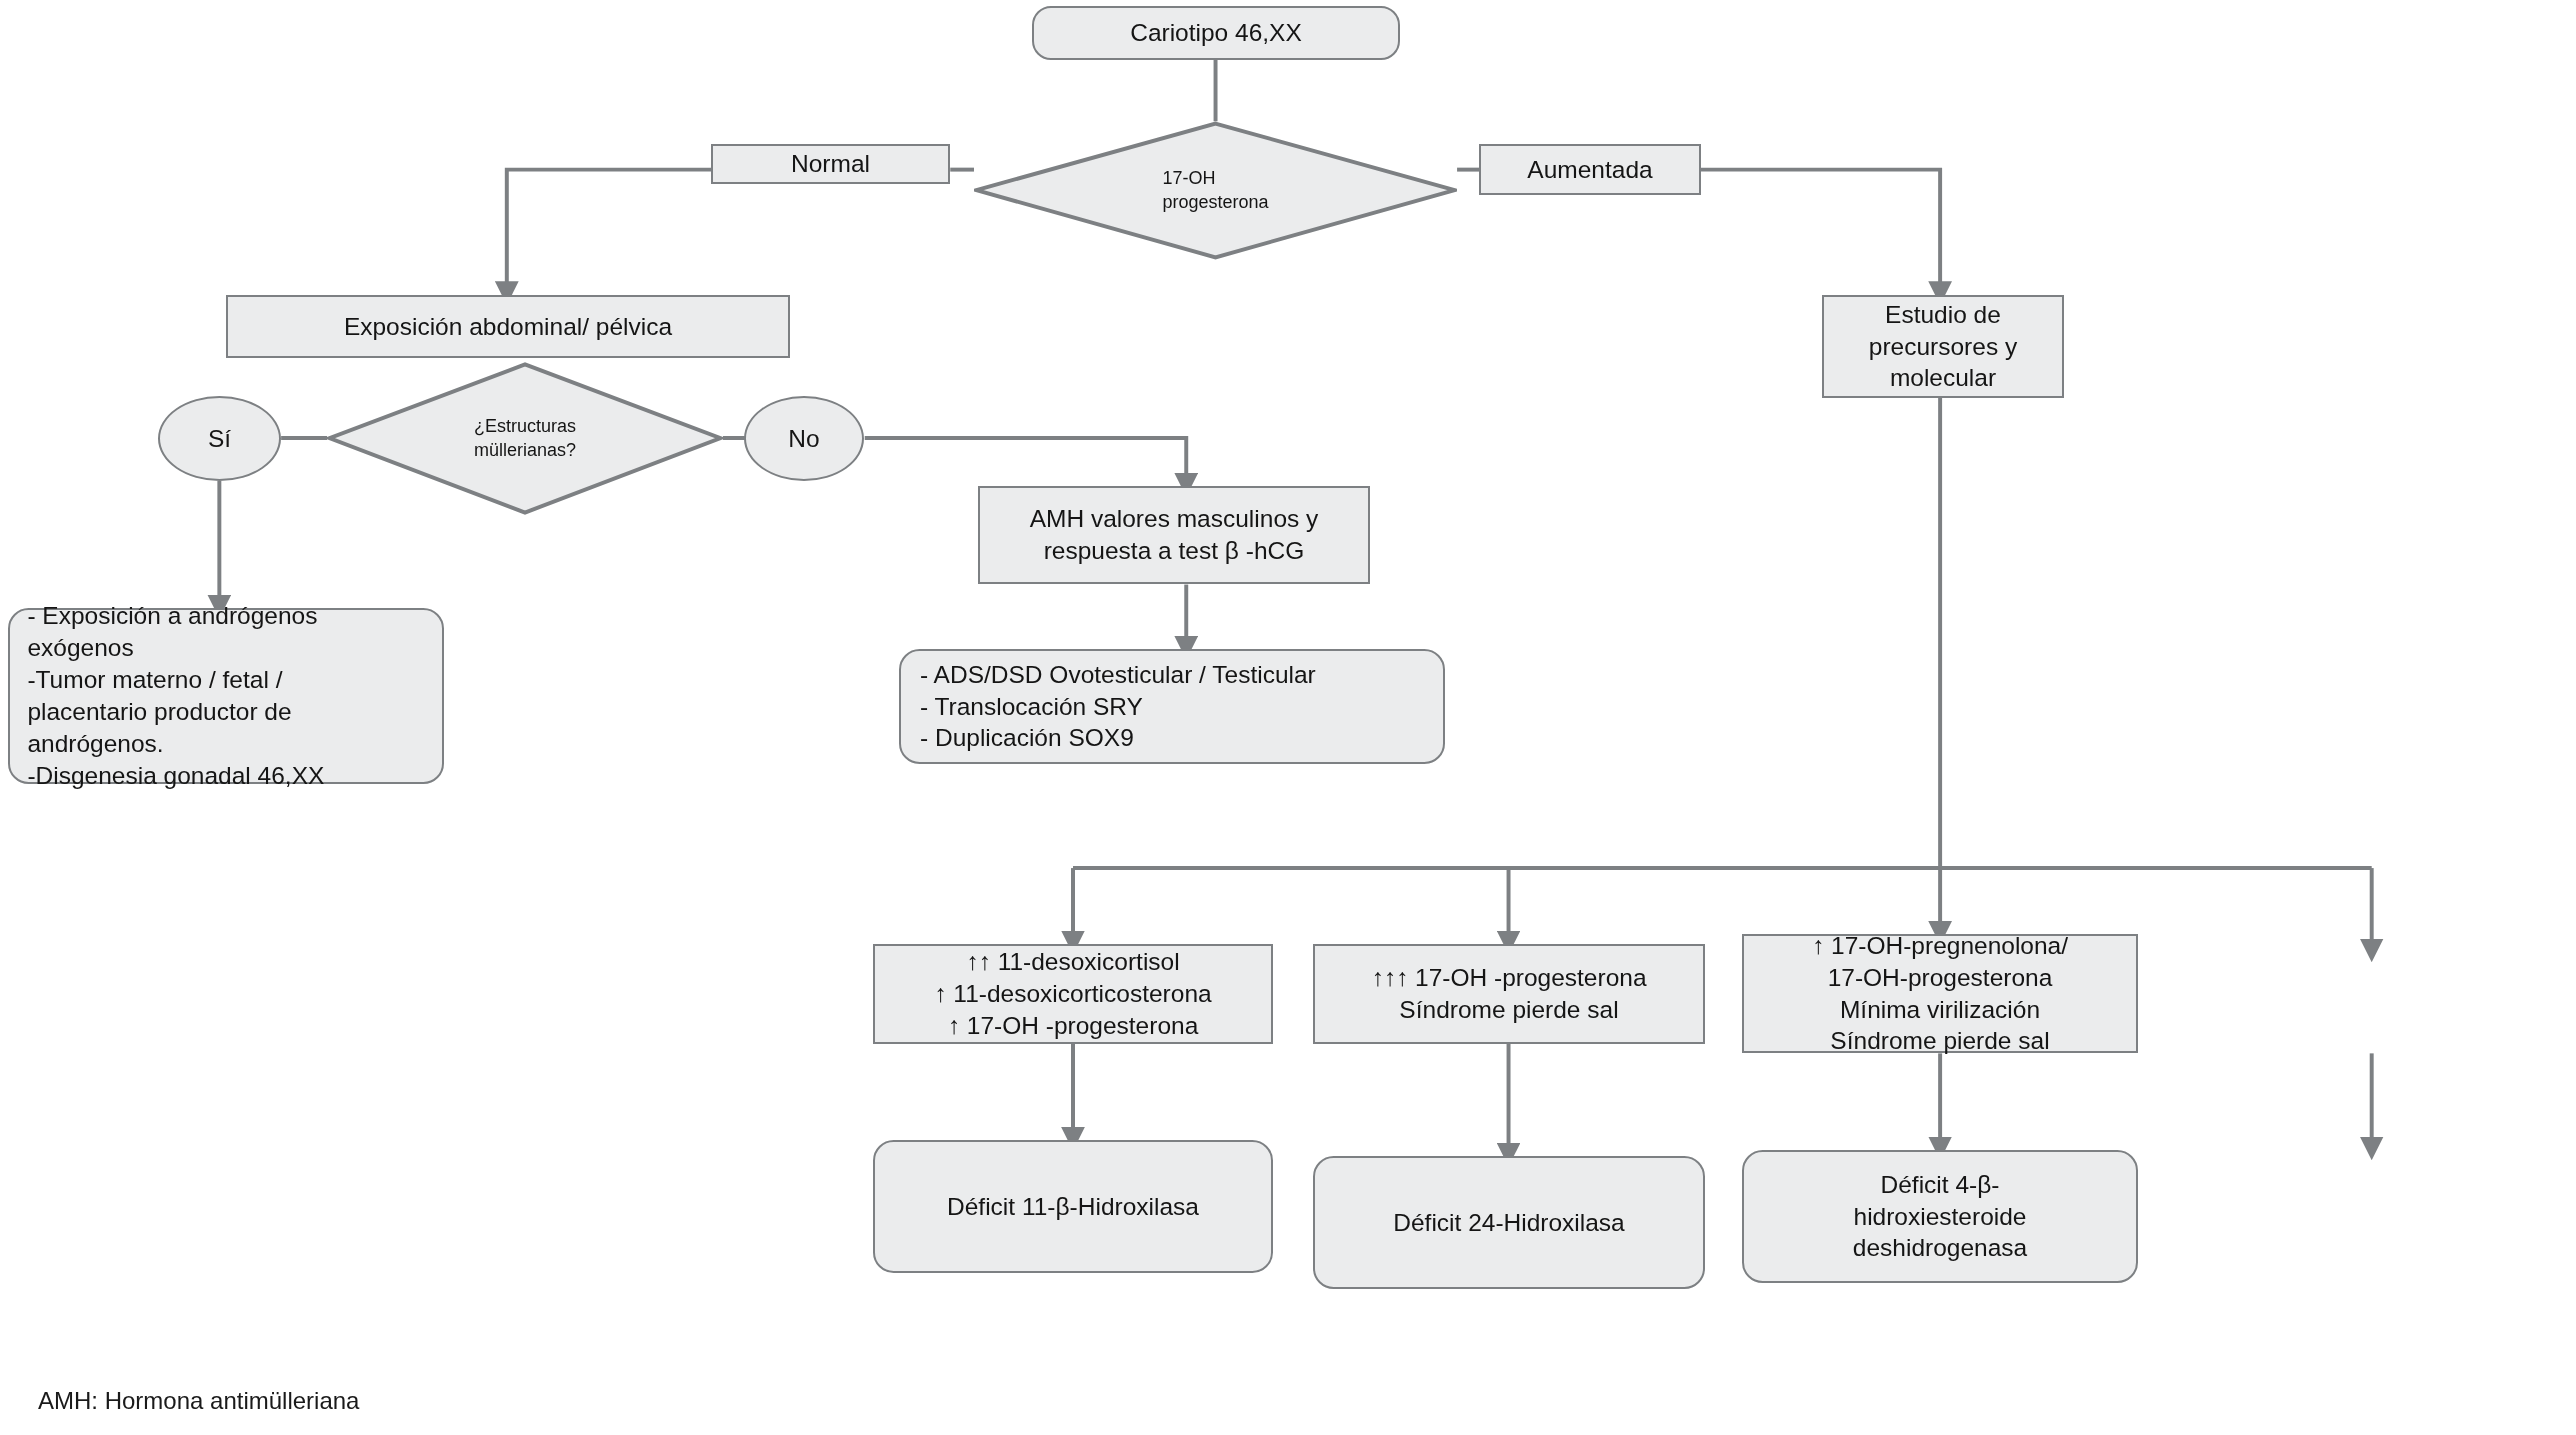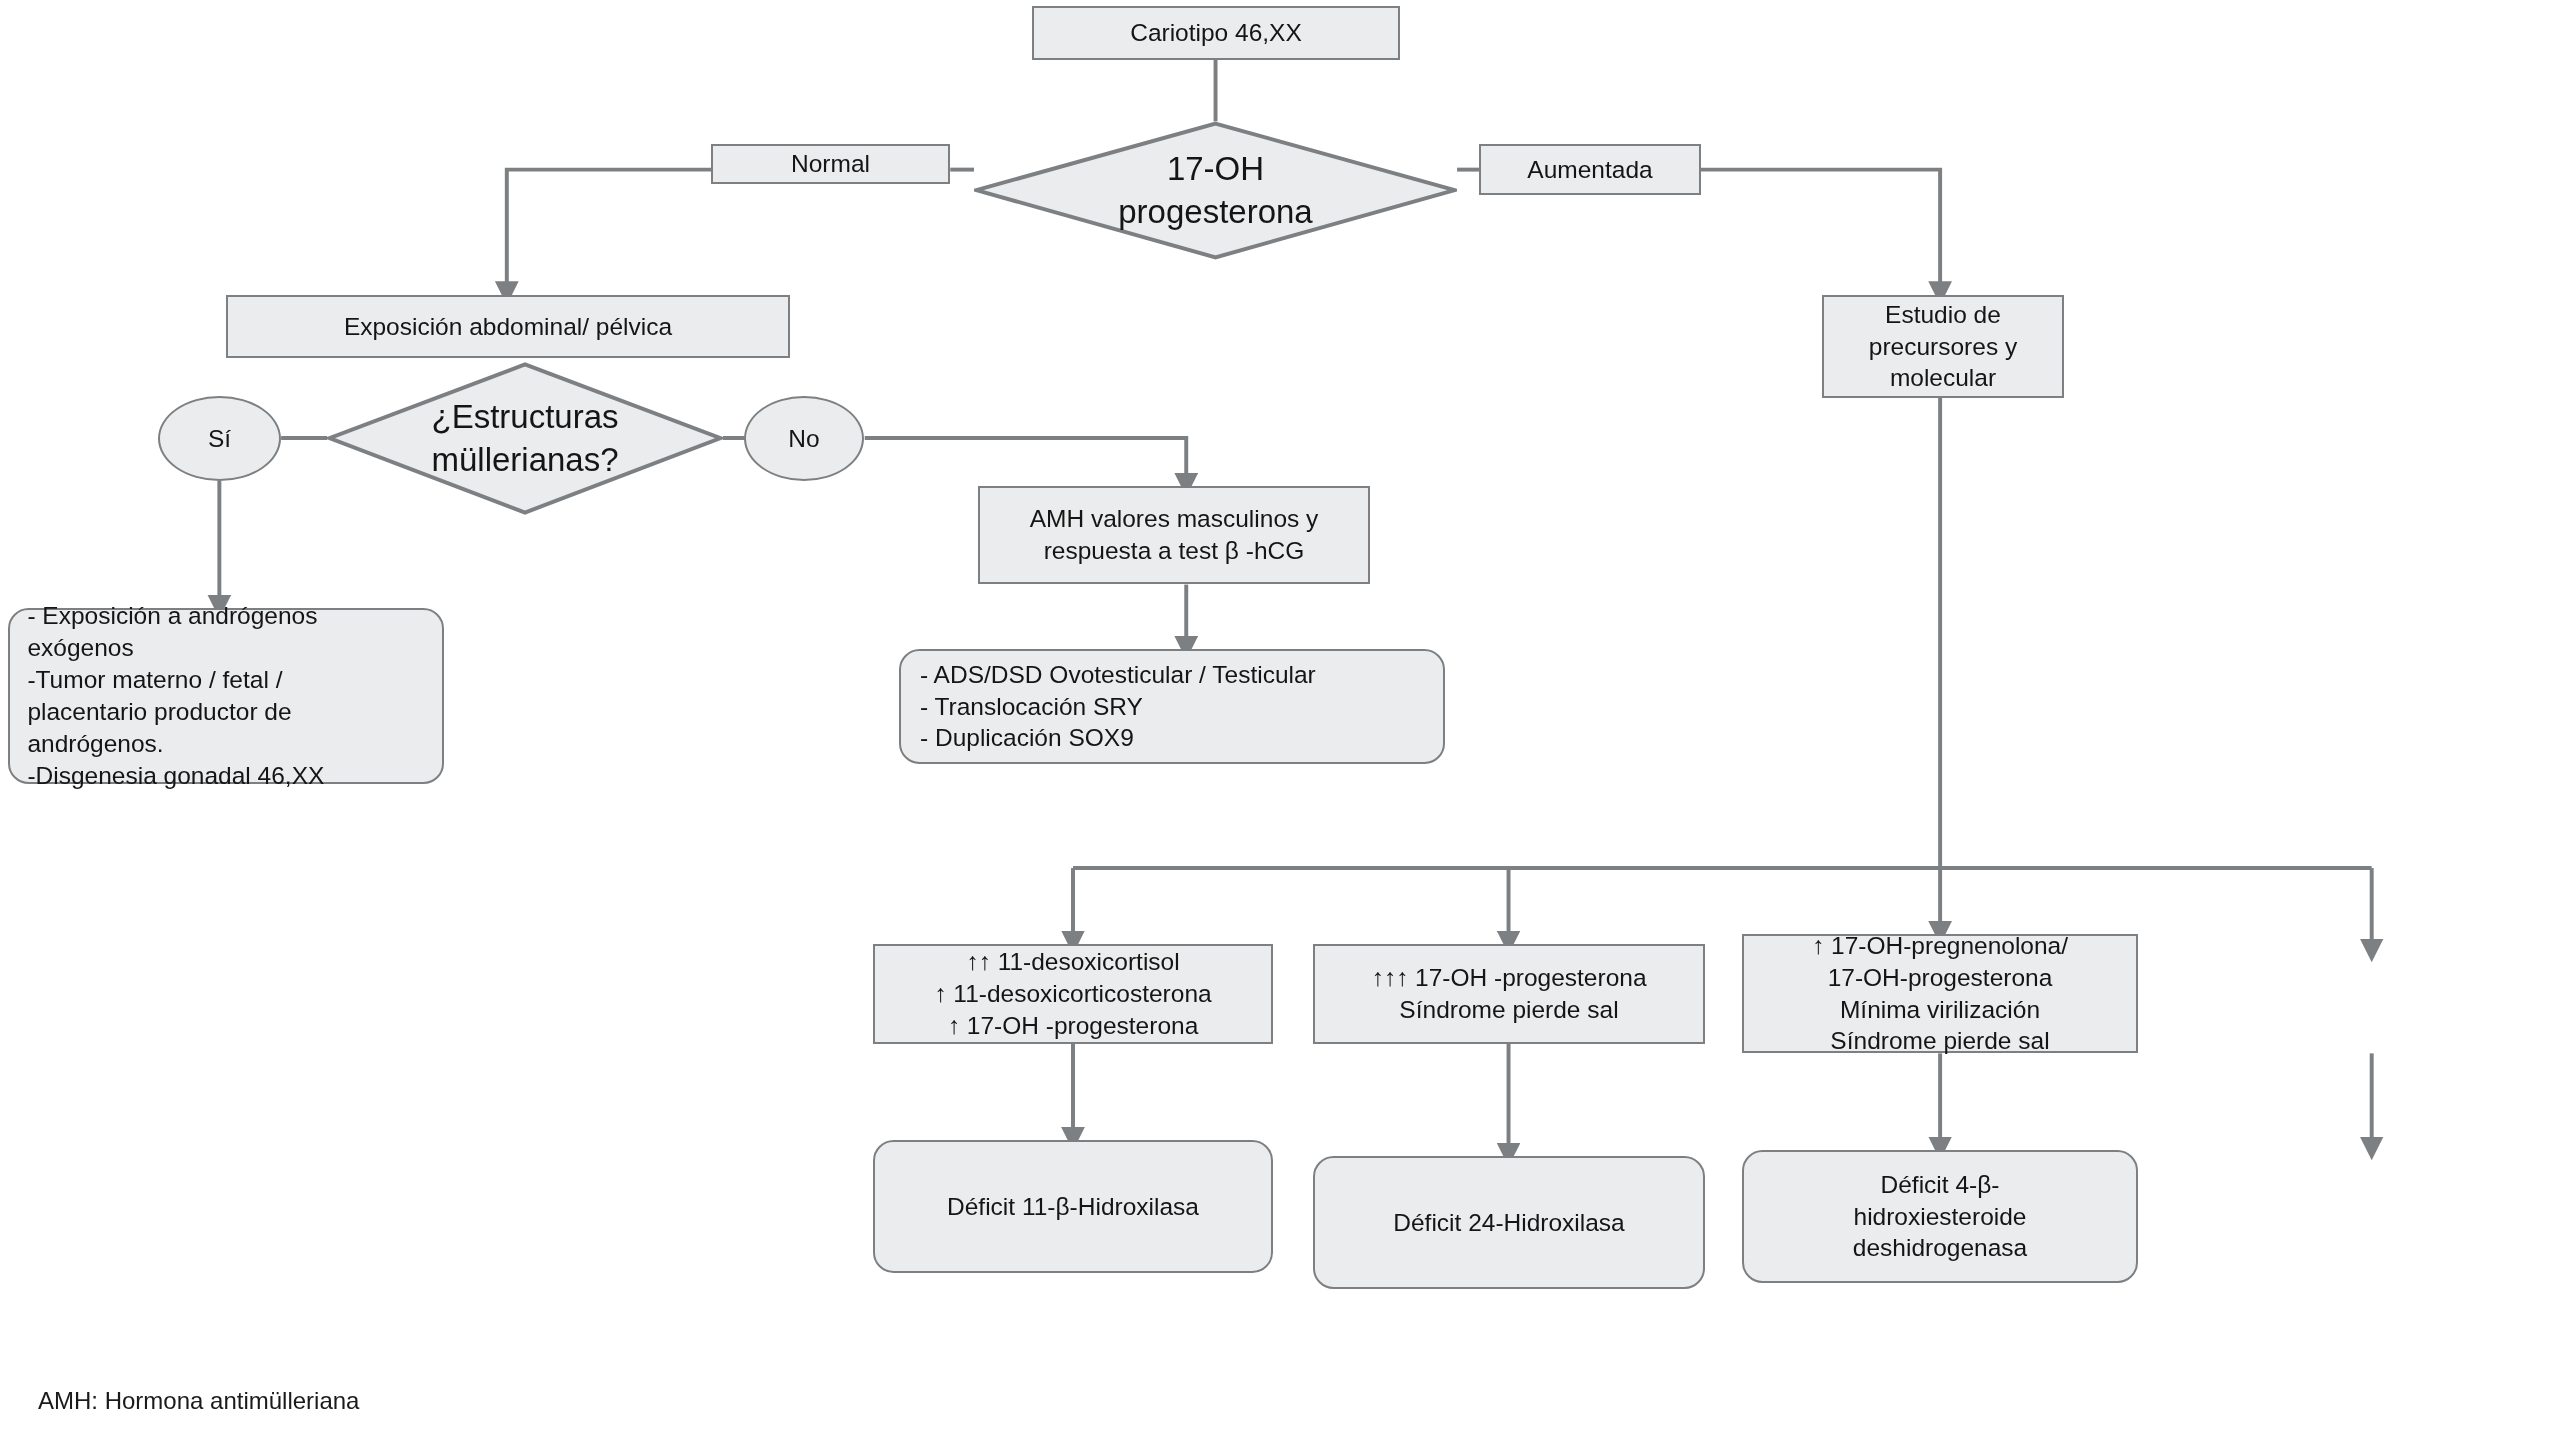--- a/index.html
+++ b/index.html
@@ -62,22 +62,22 @@
   }
   .diamond-label {
     position: absolute;
     left: 0;
     top: 0;
     width: 100%;
     height: 100%;
     display: flex;
     align-items: center;
     justify-content: center;
-    text-align: center;
-    font-size: 33px;
+    text-align: left;
+    font-size: 18px;
     line-height: 1.30;
     color: #151515;
     white-space: pre-line;
   }
   .caption {
     position: absolute;
     font-size: 24px;
     color: #1a1a1a;
     white-space: nowrap;
     z-index: 2;
@@ -126,21 +126,21 @@
       <path d="M 2450 1096 L 2450 1178" marker-end="url(#arrow)"></path>
       <path d="M 2995 1096 L 2995 1200" marker-end="url(#arrow)"></path>
 
       <path d="M 1355 1318 L 1355 1438" marker-end="url(#arrow)"></path>
       <path d="M 1905 1318 L 1905 1458" marker-end="url(#arrow)"></path>
       <path d="M 2450 1330 L 2450 1450" marker-end="url(#arrow)"></path>
       <path d="M 2995 1330 L 2995 1450" marker-end="url(#arrow)"></path>
     </g>
   </svg>
 
-  <div class="node txt" style="left:1032px; top:6.3px; width:368px; height:54px;">Cariotipo 46,XX</div>
+  <div class="node txt" style="left:1032px; top:6.3px; width:368px; height:54px;border-radius:19px;">Cariotipo 46,XX</div>
 
   <div class="diamond-wrap" style="left:974px; top:121px; width:483px; height:139px;">
     <svg width="483" height="139" viewBox="0 0 610 175">
       <polygon points="305,3 607,87 305,172 3,87" fill="#ebeced" stroke="#7d8083" stroke-width="5"></polygon>
     </svg>
     <div class="diamond-label">17-OH
 progesterona</div>
   </div>
 
   <div class="node txt" style="left:711px; top:144px; width:239px; height:40px;">Normal</div>

